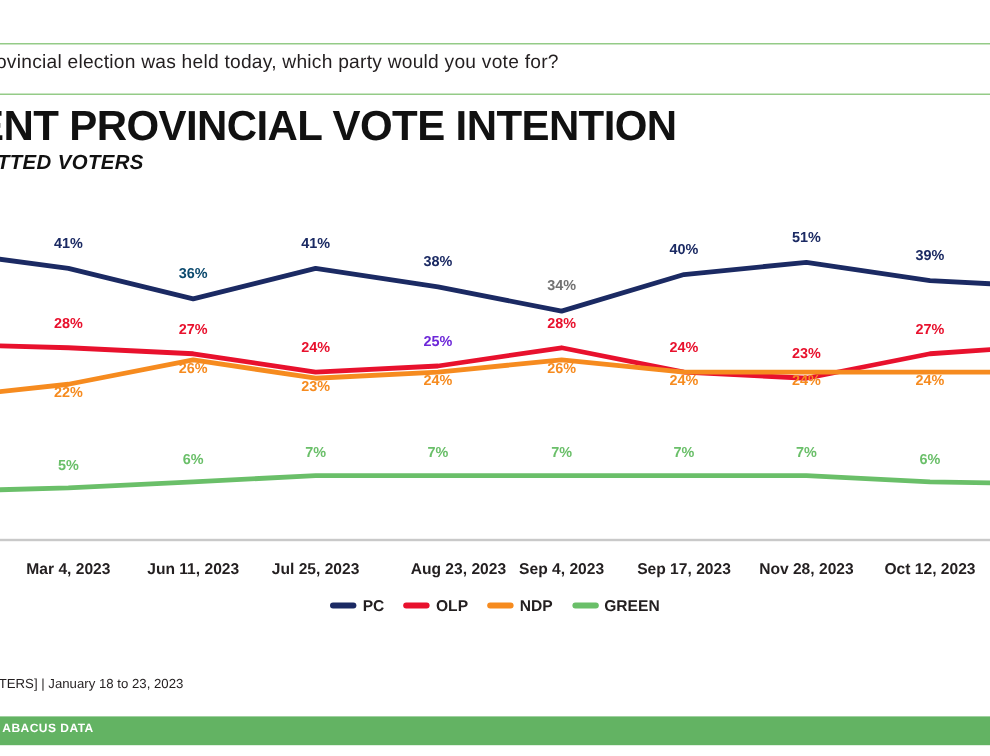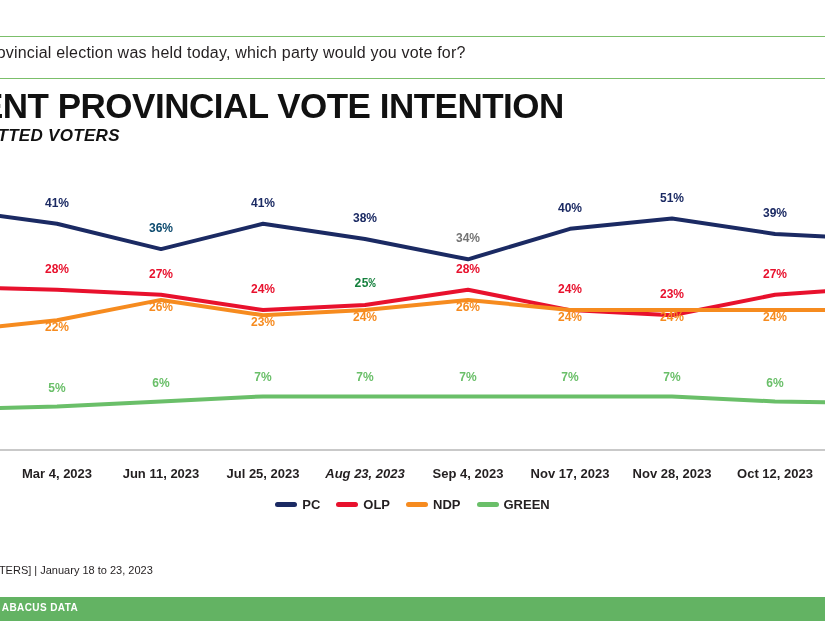--- a/index.html
+++ b/index.html
@@ -95,21 +95,21 @@
     <div class="dlabel" style="color: #0c4a6e; left: 161px; top: 71.12px;">36%</div>
     <div class="dlabel" style="color: rgb(27, 42, 99); left: 263px; top: 45.72px;">41%</div>
     <div class="dlabel" style="color: rgb(27, 42, 99); left: 365px; top: 60.96px;">38%</div>
     <div class="dlabel" style="color: #737373; left: 468px; top: 81.28px;">34%</div>
     <div class="dlabel" style="color: rgb(27, 42, 99); left: 570px; top: 50.8px;">40%</div>
     <div class="dlabel" style="color: rgb(27, 42, 99); left: 672px; top: 40.64px;">51%</div>
     <div class="dlabel" style="color: rgb(27, 42, 99); left: 775px; top: 55.88px;">39%</div>
     <div class="dlabel" style="color: rgb(232, 17, 45); left: 57px; top: 111.76px;">28%</div>
     <div class="dlabel" style="color: rgb(232, 17, 45); left: 161px; top: 116.84px;">27%</div>
     <div class="dlabel" style="color: rgb(232, 17, 45); left: 263px; top: 132.08px;">24%</div>
-    <div class="dlabel" style="color: #15803d; left: 365px; top: 127px; font-family: Liberation Mono, monospace;">25%</div>
+    <div class="dlabel" style="color: #6d28d9; left: 365px; top: 127px;">25%</div>
     <div class="dlabel" style="color: rgb(232, 17, 45); left: 468px; top: 111.76px;">28%</div>
     <div class="dlabel" style="color: rgb(232, 17, 45); left: 570px; top: 132.08px;">24%</div>
     <div class="dlabel" style="color: rgb(232, 17, 45); left: 672px; top: 137.16px;">23%</div>
     <div class="dlabel" style="color: rgb(232, 17, 45); left: 775px; top: 116.84px;">27%</div>
     <div class="dlabel" style="color: rgb(246, 139, 31); left: 57px; top: 170.24px;">22%</div>
     <div class="dlabel" style="color: rgb(246, 139, 31); left: 161px; top: 149.92px;">26%</div>
     <div class="dlabel" style="color: rgb(246, 139, 31); left: 263px; top: 165.16px;">23%</div>
     <div class="dlabel" style="color: rgb(246, 139, 31); left: 365px; top: 160.08px;">24%</div>
     <div class="dlabel" style="color: rgb(246, 139, 31); left: 468px; top: 149.92px;">26%</div>
     <div class="dlabel" style="color: rgb(246, 139, 31); left: 570px; top: 160.08px;">24%</div>
@@ -124,23 +124,23 @@
     <div class="dlabel" style="color: rgb(106, 191, 105); left: 672px; top: 220.44px;">7%</div>
     <div class="dlabel" style="color: rgb(106, 191, 105); left: 775px; top: 225.52px;">6%</div>
   </div>
 
 <div class="axis-line"></div>
 
 <div class="xlabels" id="xlabels">
     <div class="xlabel" style="left: 57px; top: 0px;">Mar 4, 2023</div>
     <div class="xlabel" style="left: 161px; top: 0px;">Jun 11, 2023</div>
     <div class="xlabel" style="left: 263px; top: 0px;">Jul 25, 2023</div>
-    <div class="xlabel" style="left: 365px; top: 0px; font-style: italic;">Aug 23, 2023</div>
+    <div class="xlabel" style="left: 382px; top: 0px;">Aug 23, 2023</div>
     <div class="xlabel" style="left: 468px; top: 0px;">Sep 4, 2023</div>
-    <div class="xlabel" style="left: 570px; top: 0px;">Nov 17, 2023</div>
+    <div class="xlabel" style="left: 570px; top: 0px;">Sep 17, 2023</div>
     <div class="xlabel" style="left: 672px; top: 0px;">Nov 28, 2023</div>
     <div class="xlabel" style="left: 775px; top: 0px;">Oct 12, 2023</div>
   </div>
 
 <div class="legend" id="legend">
     <div class="legend-item">
       <span class="legend-swatch" style="background: rgb(27, 42, 99);"></span>
       <span class="legend-label">PC</span>
     </div>
     <div class="legend-item">

